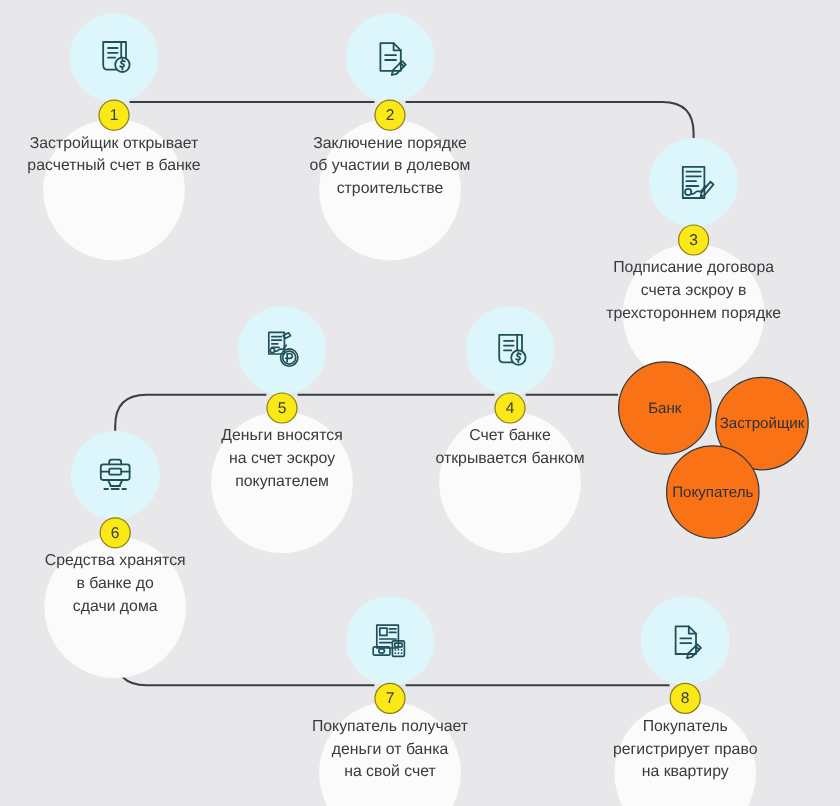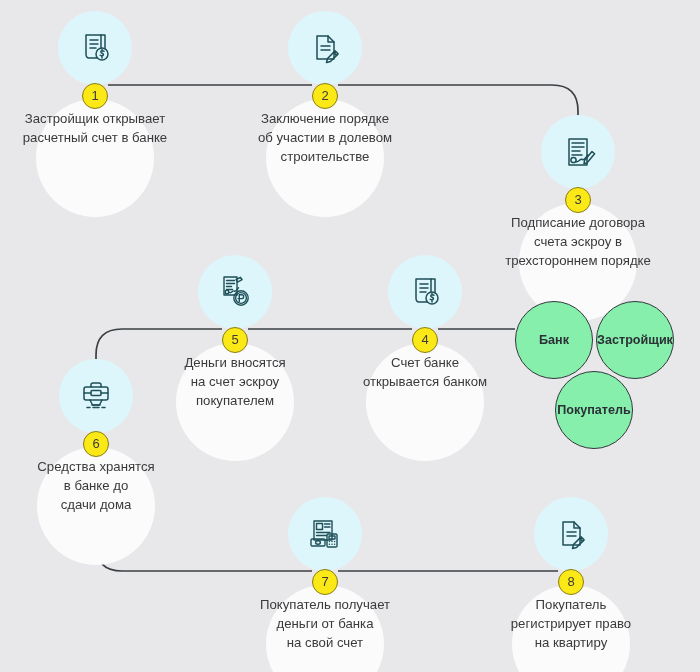--- a/index.html
+++ b/index.html
@@ -64,27 +64,26 @@
     line-height:19px;
     z-index:5;
     white-space:pre-line;
   }
 
   
   .venn{
     position:absolute;
     border-radius:50%;
     border:1.7px solid #30383c;
-    background:#86efac;
+    background:#f97316;
     box-sizing:border-box;
     display:flex;align-items:center;justify-content:center;
     color:#2b3136;
     font-size:12.6px;
     z-index:3;
-    font-weight:bold;
   }
 </style>
 </head>
 <body>
 
 <div id="stage">
 
   <svg id="connectors" viewBox="0 0 700 672">
     <g fill="none" stroke="#3a3f43" stroke-width="1.7">
 
@@ -241,20 +240,20 @@
     <div class="label-disc"></div>
     <div class="badge">8</div>
     <div class="caption">Покупатель
 регистрирует право
 на квартиру</div>
   </div>
 
   <div class="venn" style="left:515px;top:301px;width:78px;height:78px;">
     <span>Банк</span>
   </div>
-  <div class="venn" style="left:596px;top:301px;width:78px;height:78px;text-align:center;">
+  <div class="venn" style="left:596px;top:314px;width:78px;height:78px;text-align:center;">
     <span>Застройщик</span>
   </div>
   <div class="venn" style="left:555px;top:371px;width:78px;height:78px;">
     <span>Покупатель</span>
   </div>
 
 </div>
 
 </body></html>

